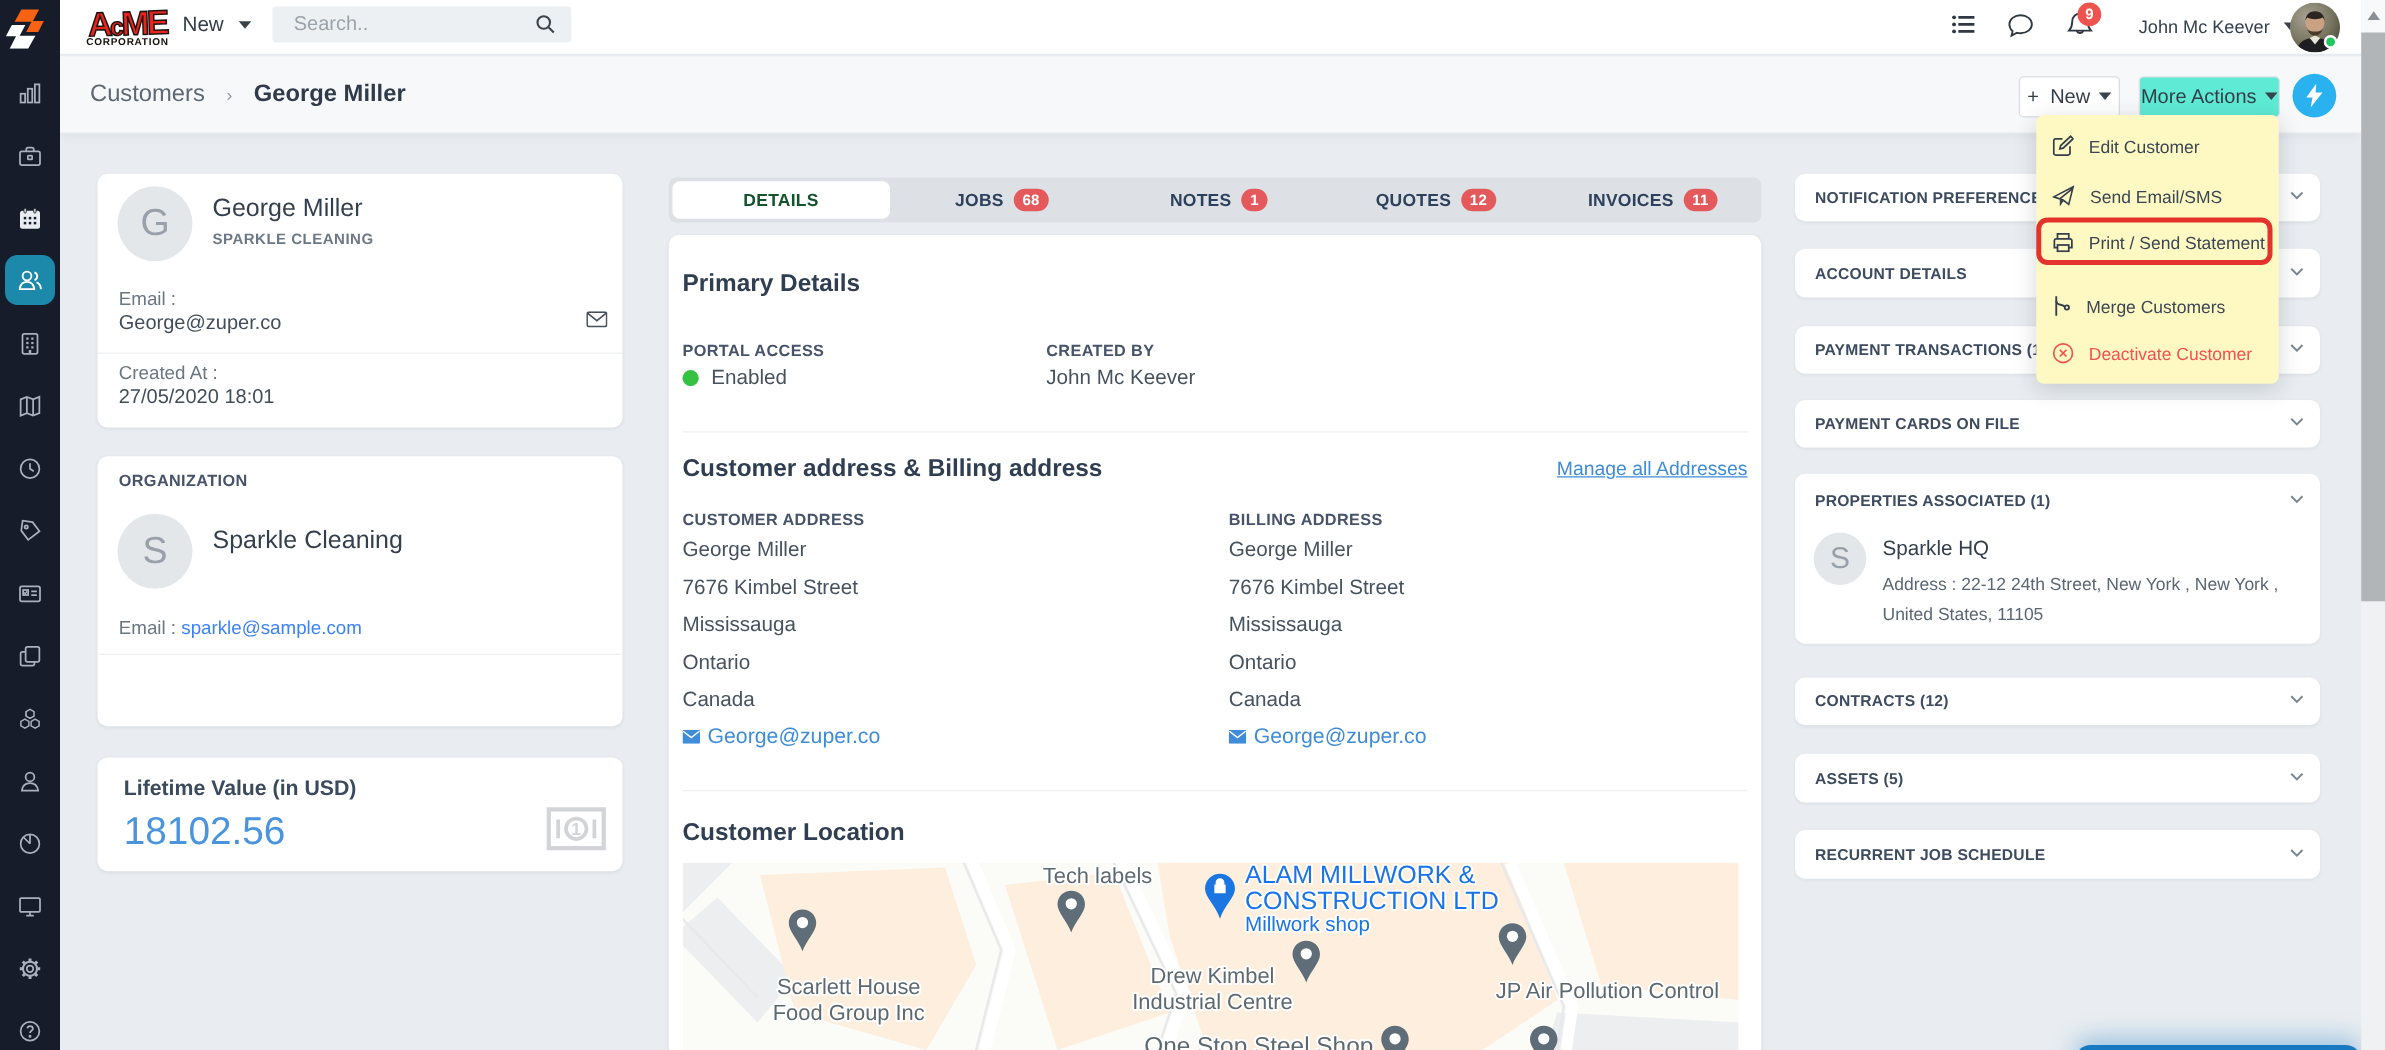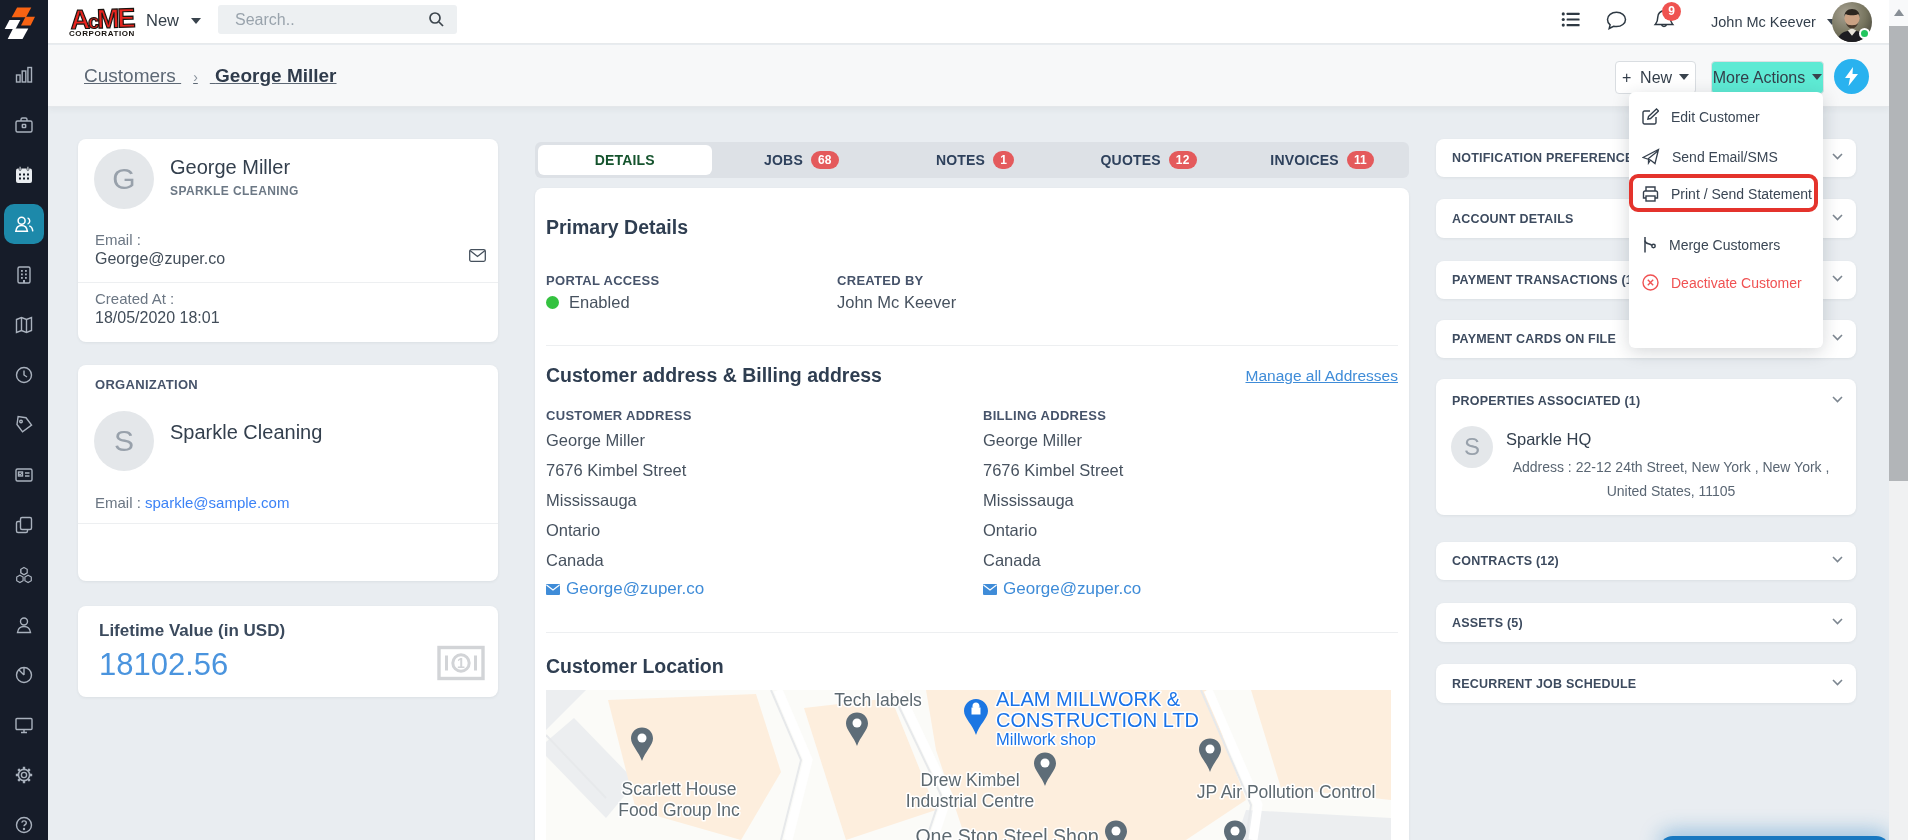--- a/index.html
+++ b/index.html
@@ -20,21 +20,21 @@
 #searchbox .ph { position:absolute; left:17px; top:6px; font-size:16px; color:#99a3ac; }
 #searchbox svg { position:absolute; right:12px; top:6px; }
 .topicon { position:absolute; top:8px; }
 #badge9 { position:absolute; left:1614px; top:2px; width:19px; height:19px; background:#ef5350; border-radius:50%; color:#fff; font-size:12px; font-weight:bold; text-align:center; line-height:19px; z-index:5; }
 #username { position:absolute; left:1663px; top:14px; font-size:14.5px; white-space:nowrap; color:#333f4c; }
 #avatar { position:absolute; left:1784px; top:2px; width:40px; height:40px; border-radius:50%; overflow:hidden; }
 #avdot { position:absolute; left:1811px; top:28px; width:11px; height:11px; background:#22c55e; border:2px solid #fff; border-radius:50%; z-index:6; }
 
 
 #crumbbar { position:absolute; left:48px; top:45px; width:1841px; height:62px; background:#f7f8f9; border-bottom:1px solid #e4e7ea; box-shadow:0 3px 6px rgba(60,70,80,.05); z-index:30; }
-#crumbs { position:absolute; left:36px; top:20px; font-size:19px; color:#5d6875;text-decoration:underline; }
+#crumbs { position:absolute; left:24px; top:20px; font-size:19px; color:#5d6875; }
 #crumbs b { color:#2f3b4b; font-weight:bold; }
 #crumbs .sep { color:#8a939d; font-size:14px; margin:0 12px; }
 .btn { position:absolute; top:16px; white-space:nowrap; height:33px; border-radius:4px; font-size:16px; color:#333e4a; display:flex; align-items:center; justify-content:center; }
 #btn-new { left:1567px; width:81px; background:#fff; border:1px solid #d9dde1; }
 #btn-more { left:1663px; width:113px; background:#5eead4; border:1px solid #dde1e4; }
 #btn-bolt { position:absolute; left:1786px; top:14px; width:35px; height:35px; border-radius:50%; background:#29b2ef; color:#fff; display:flex; align-items:center; justify-content:center; }
 
 
 .card { position:absolute; background:#fff; border-radius:8px; box-shadow:0 1px 3px rgba(40,50,60,.07); }
 
@@ -54,21 +54,21 @@
 .h2 { font-size:19.5px; font-weight:bold; color:#2f3e51; }
 .alin { font-size:16.5px; color:#47525f; }
 
 
 .rpanel { position:absolute; left:1436px; width:420px; background:#fff; border-radius:8px; box-shadow:0 1px 3px rgba(40,50,60,.07); }
 .rpanel .t { position:absolute; left:16px; top:50%; transform:translateY(-50%); font-size:12.5px; font-weight:bold; color:#3d4b5f; letter-spacing:.2px; }
 .chev { position:absolute; right:14px; top:50%; transform:translateY(-50%); width:10px; height:10px; }
 .chev svg { display:block; }
 
 
-#dropdown { position:absolute; left:1629px; top:92px; width:194px; height:256px; background:#ffffff; border-radius:6px; box-shadow:0 4px 18px rgba(30,40,50,.18); z-index:60; }
+#dropdown { position:absolute; left:1629px; top:92px; width:194px; height:215px; background:#fef9c3; border-radius:6px; box-shadow:0 4px 18px rgba(30,40,50,.18); z-index:60; }
 .ditem { position:absolute; left:13px; font-size:14px; white-space:nowrap; color:#3a4654; display:flex; align-items:center; }
 .ditem svg { margin-right:12px; }
 #redbox { position:absolute; left:1629px; top:174px; width:189px; height:38px; border:4px solid #e4332c; border-radius:9px; z-index:65; }
 
 
 #sbar { position:absolute; left:1889px; top:0; width:19px; height:840px; background:#f0f1f2; z-index:100; }
 #sbar .btnup { position:absolute; left:0; top:0; width:19px; height:26px; background:#f8f9fa; }
 #sbar .tri { position:absolute; left:4.5px; top:9px; width:0; height:0; border-left:5px solid transparent; border-right:5px solid transparent; border-bottom:7px solid #888f96; }
 #sbar .thumb { position:absolute; left:0; top:26px; width:19px; height:455px; background:#b2b5b8; }
 
@@ -273,21 +273,21 @@
   <div style="position:absolute; left:92px; top:17px; font-size:20px; color:#333f4d;">George Miller</div>
   <div style="position:absolute; left:92px; top:45px; font-size:12px; font-weight:bold; color:#6c7885; letter-spacing:.4px;">SPARKLE CLEANING</div>
   <div class="lbl" style="position:absolute; left:17px; top:92px;">Email :</div>
   <div class="val" style="position:absolute; left:17px; top:111px;">George@zuper.co</div>
   <svg style="position:absolute; left:391px; top:110px;" width="17" height="13" viewBox="0 0 17 13" fill="none" stroke="#46515d" stroke-width="1.3">
       <rect x="0.7" y="0.7" width="15.6" height="11.6" rx="1.5"></rect>
       <path d="M1 1.5l7.5 6 7.5-6"></path>
     </svg>
   <div class="divline" style="top:143px;"></div>
   <div class="lbl" style="position:absolute; left:17px; top:151px;">Created At :</div>
-  <div class="val" style="position:absolute; left:17px; top:170px;">18/05/2020 18:01</div>
+  <div class="val" style="position:absolute; left:17px; top:170px;">27/05/2020 18:01</div>
 </div>
 <div class="card" id="lcard2" style="left:78px; top:365px; width:420px; height:216px;">
   <div class="seclabel" style="position:absolute; left:17px; top:12px;">ORGANIZATION</div>
   <div class="avcirc" style="left:16px; top:46px; width:60px; height:60px; font-size:30px;">S</div>
   <div style="position:absolute; left:92px; top:56px; font-size:20px; color:#333f4d;">Sparkle Cleaning</div>
   <div class="lbl" style="position:absolute; left:17px; top:129px;">Email : <span style="color:#3b82f6;">sparkle@sample.com</span></div>
   <div class="divline" style="top:158px;"></div>
 </div>
 <div class="card" id="lcard3" style="left:78px; top:606px; width:420px; height:91px;">
   <div style="position:absolute; left:21px; top:15px; font-size:17px; font-weight:bold; color:#3b4a5d;">Lifetime Value (in USD)</div>
@@ -436,21 +436,21 @@
     </span>
   </div>
 <div class="rpanel" style="top:320px; height:38px;">
     <span class="t">PAYMENT CARDS ON FILE</span>
     <span class="chev">
       <svg width="11" height="7" viewBox="0 0 11 7">
         <path d="M1 1l4.5 4.5L10 1" stroke="#7c8690" stroke-width="1.6" fill="none"></path>
       </svg>
     </span>
   </div>
-<div class="rpanel" style="top:379px; height:136px;text-align:center;">
+<div class="rpanel" style="top:379px; height:136px;">
     <span class="t" style="top:22px;">PROPERTIES ASSOCIATED (1)</span>
     <span class="chev" style="top:22px;">
       <svg width="11" height="7" viewBox="0 0 11 7">
         <path d="M1 1l4.5 4.5L10 1" stroke="#7c8690" stroke-width="1.6" fill="none"></path>
       </svg>
     </span>
   <div class="avcirc" style="left:15px; top:47px; width:42px; height:42px; font-size:24px;">S</div>
   <div style="position:absolute; left:70px; top:51px; font-size:16.5px; color:#333f4d;">Sparkle HQ</div>
   <div style="position:absolute; left:70px; top:76px; width:330px; font-size:14px; color:#5a6673; line-height:24px;">Address : 22-12 24th Street, New York , New York , United States, 11105</div>
 </div>

